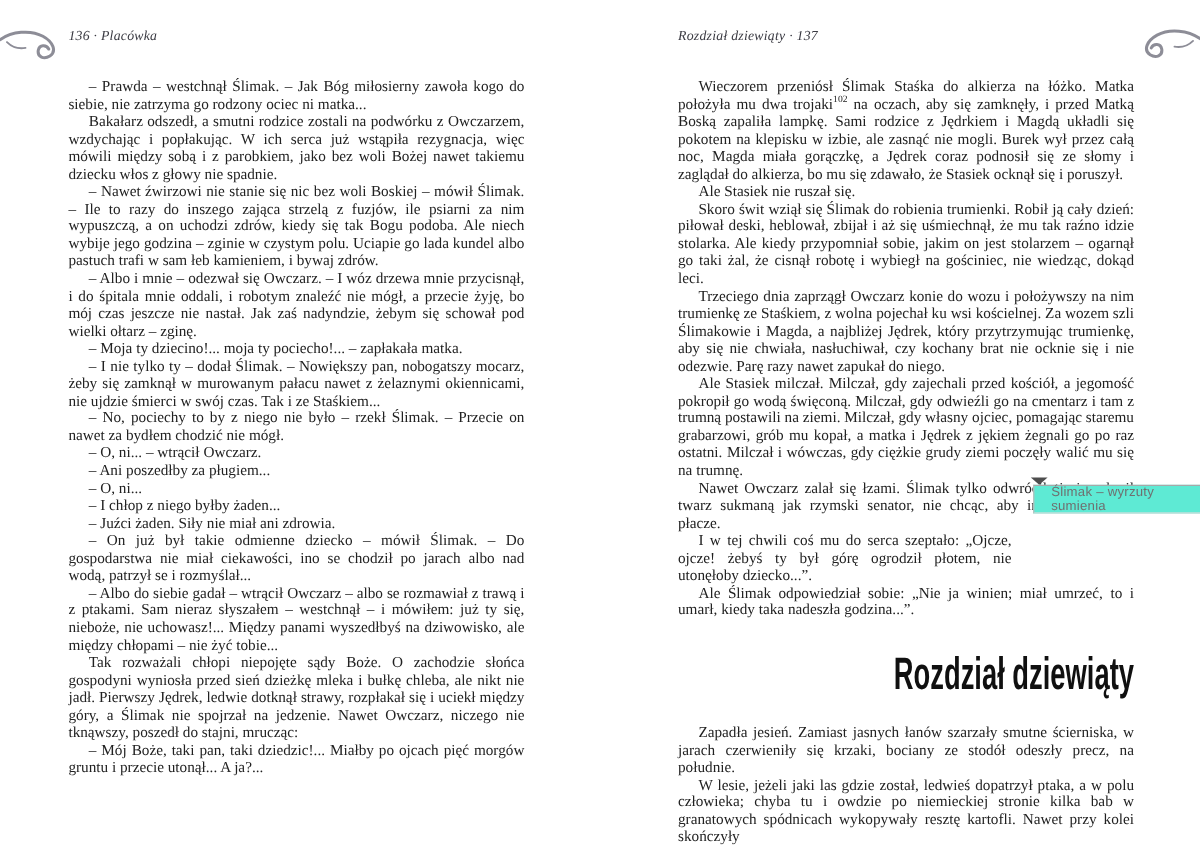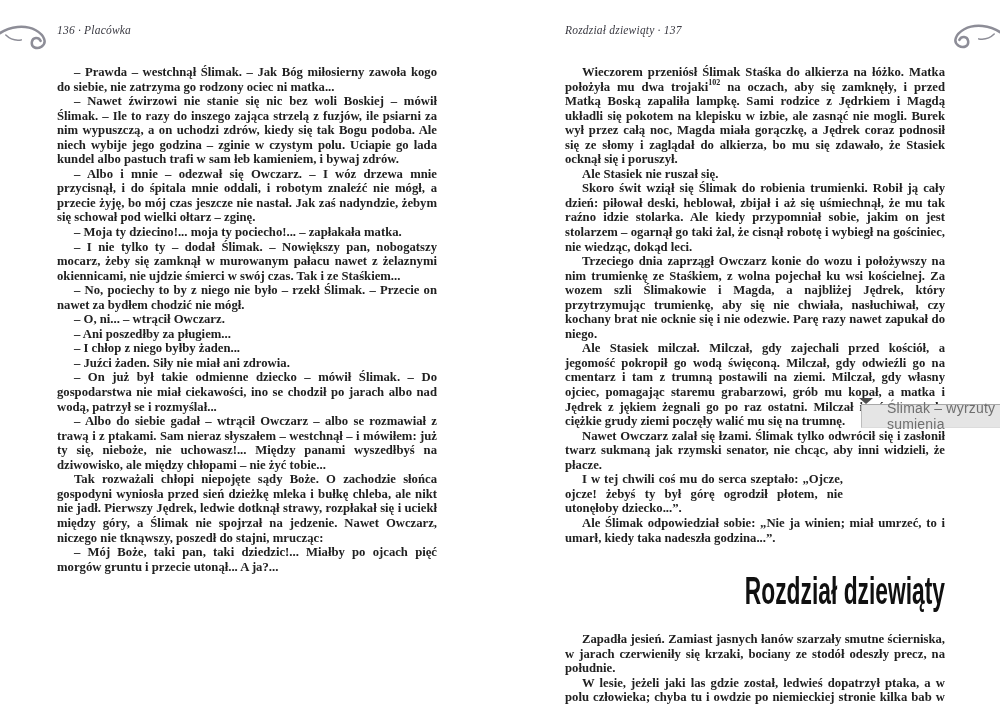--- a/index.html
+++ b/index.html
@@ -16,37 +16,37 @@
   .running-head{
     position:absolute;top:24px;left:0;right:0;
     font-style:italic;font-size:11.5px;color:#3a3a42;letter-spacing:.2px;
   }
   .running-head.right{text-align:left;}
   .body{
     position:absolute;top:65px;left:0;right:0;
     font-size:12.7px;line-height:14.55px;text-align:justify;
     hyphens:auto;-webkit-hyphens:auto;
   }
-  .body p{margin:0;text-indent:17px;font-weight:bold;}
+  .body p{margin:0;text-indent:17px;}
   .body p.cont{text-align-last:justify;}
   sup.fref{font-size:8px;line-height:0;vertical-align:super;letter-spacing:0;margin-top:25px;}
   .note-spacer{float:right;width:102px;height:31px;}
   .chapter-title{
     margin:26px 0 21px 0;
     font-family:"Liberation Sans",sans-serif;font-weight:700;
     font-size:38px;line-height:40px;color:#101010;
     text-align:right;white-space:nowrap;
     transform:scaleX(0.60);transform-origin:100% 50%;
   }
   .annotation{
     position:absolute;top:404px;left:861px;right:0;height:24px;
-    background:#e5e5e5;border-top:1px solid #a8a8a8;border-left:1px solid #bcbcbc;
+    background:#5eead4;border-top:1px solid #a8a8a8;border-left:1px solid #bcbcbc;
     border-bottom:1px solid #dcdcdc;
-    display:flex;align-items:center;padding-left:25px;box-sizing:border-box;
-    font-family:"Liberation Sans",sans-serif;font-size:14px;color:#6f6f6f;letter-spacing:.2px;
+    display:flex;align-items:center;padding-left:14px;box-sizing:border-box;
+    font-family:"Liberation Sans",sans-serif;font-size:11px;color:#6f6f6f;letter-spacing:.2px;
   }
   .annotation-caret{
     position:absolute;left:-3px;top:-7px;width:0;height:0;
     border-left:7px solid transparent;border-right:7px solid transparent;
     border-top:6px solid #4d4d4d;
   }
 </style>
 </head>
 <body>
 
@@ -58,27 +58,29 @@
   </svg>
   <svg class="flourish flourish-right" viewBox="0 0 60 30" aria-hidden="true">
     <path d="M0 11 C 10 4, 26 2, 37 8 C 46 13, 49 21, 43 25 C 38 28, 32 26, 33 20 C 34 15, 40 15, 42 19" fill="none" stroke="#8d8d97" stroke-width="2.6" stroke-linecap="round"></path>
     <path d="M6 13 C 10 17, 16 19, 22 18" fill="none" stroke="#8d8d97" stroke-width="1.6" stroke-linecap="round"></path>
   </svg>
 
   <div class="page page-left">
     <div class="running-head">136 · Placówka</div>
     <div class="body">
       <p>– Prawda – westchnął Ślimak. – Jak Bóg miłosierny zawoła kogo do siebie, nie zatrzyma go rodzony ociec ni matka...</p>
+      <p>Bakałarz odszedł, a smutni rodzice zostali na podwórku z Owczarzem, wzdychając i popłakując. W ich serca już wstąpiła rezygnacja, więc mówili między sobą i z parobkiem, jako bez woli Bożej nawet takiemu dziecku włos z głowy nie spadnie.</p>
       <p>– Nawet źwirzowi nie stanie się nic bez woli Boskiej – mówił Ślimak. – Ile to razy do inszego zająca strzelą z fuzjów, ile psiarni za nim wypuszczą, a on uchodzi zdrów, kiedy się tak Bogu podoba. Ale niech wybije jego godzina – zginie w czystym polu. Uciapie go lada kundel albo pastuch trafi w sam łeb kamieniem, i bywaj zdrów.</p>
       <p>– Albo i mnie – odezwał się Owczarz. – I wóz drzewa mnie przycisnął, i do śpitala mnie oddali, i robotym znaleźć nie mógł, a przecie żyję, bo mój czas jeszcze nie nastał. Jak zaś nadyndzie, żebym się schował pod wielki ołtarz – zginę.</p>
       <p>– Moja ty dziecino!... moja ty pociecho!... – zapłakała matka.</p>
       <p>– I nie tylko ty – dodał Ślimak. – Nowiększy pan, nobogatszy mocarz, żeby się zamknął w murowanym pałacu nawet z żelaznymi okiennicami, nie ujdzie śmierci w swój czas. Tak i ze Staśkiem...</p>
       <p>– No, pociechy to by z niego nie było – rzekł Ślimak. – Przecie on nawet za bydłem chodzić nie mógł.</p>
       <p>– O, ni... – wtrącił Owczarz.</p>
       <p>– Ani poszedłby za pługiem...</p>
+      <p>– O, ni...</p>
       <p>– I chłop z niego byłby żaden...</p>
       <p>– Juźci żaden. Siły nie miał ani zdrowia.</p>
       <p>– On już był takie odmienne dziecko – mówił Ślimak. – Do gospodarstwa nie miał ciekawości, ino se chodził po jarach albo nad wodą, patrzył se i rozmyślał...</p>
       <p>– Albo do siebie gadał – wtrącił Owczarz – albo se rozmawiał z trawą i z ptakami. Sam nieraz słyszałem – westchnął – i mówiłem: już ty się, nieboże, nie uchowasz!... Między panami wyszedłbyś na dziwowisko, ale między chłopami – nie żyć tobie...</p>
       <p>Tak rozważali chłopi niepojęte sądy Boże. O zachodzie słońca gospodyni wyniosła przed sień dzieżkę mleka i bułkę chleba, ale nikt nie jadł. Pierwszy Jędrek, ledwie dotknął strawy, rozpłakał się i uciekł między góry, a Ślimak nie spojrzał na jedzenie. Nawet Owczarz, niczego nie tknąwszy, poszedł do stajni, mrucząc:</p>
       <p>– Mój Boże, taki pan, taki dziedzic!... Miałby po ojcach pięć morgów gruntu i przecie utonął... A ja?...</p>
     </div>
   </div>
 
   <div class="page page-right">

